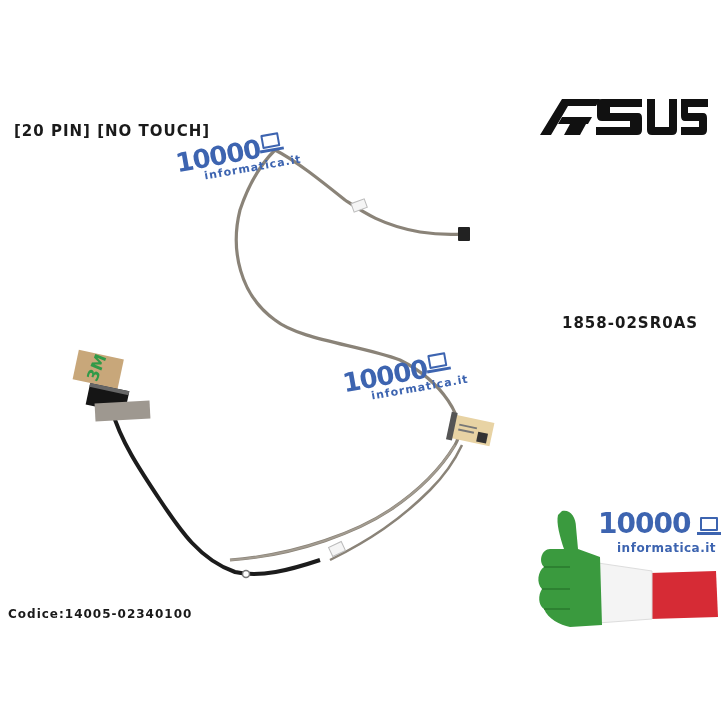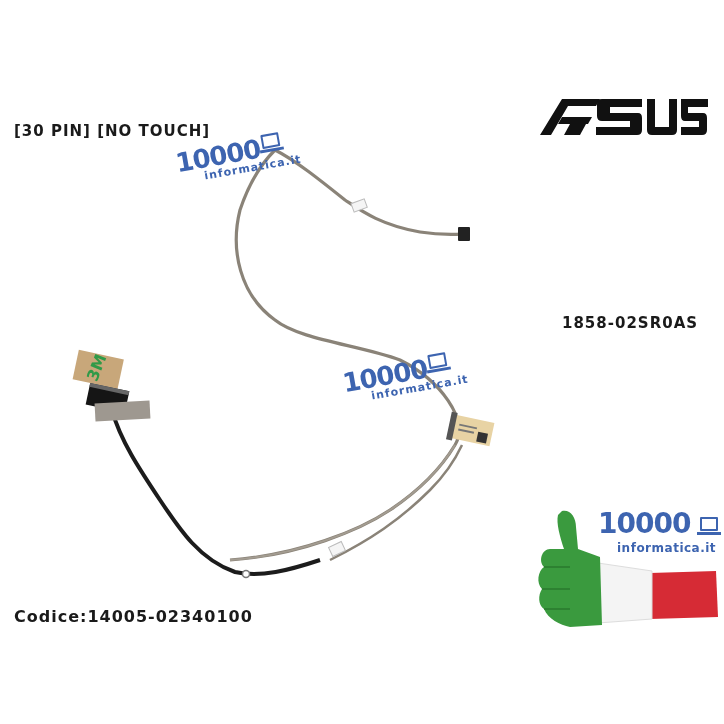--- a/index.html
+++ b/index.html
@@ -1,40 +1,40 @@
 <!DOCTYPE html>
 <html><head>
 <meta charset="utf-8">
 <style>
   html, body { margin: 0; padding: 0; background: #ffffff; }
   body { width: 724px; height: 724px; position: relative; overflow: hidden; font-family: "DejaVu Sans", "Liberation Sans", sans-serif; }
   .label { position: absolute; color: #1a1a1a; font-weight: bold; letter-spacing: 1px; white-space: nowrap; }
   #spec-label { left: 14px; top: 122px; font-size: 15px; }
   #part-number { left: 562px; top: 314px; font-size: 15px; }
-  #codice { left: 14px; top: 607px; font-size: 16px; }
+  #codice { left: 8px; top: 607px; font-size: 12px; }
   #brand-logo { position: absolute; left: 540px; top: 95px; width: 168px; height: 44px; }
   #cable-svg { position: absolute; left: 0; top: 0; width: 724px; height: 724px; }
   .watermark { position: absolute; color: #3d64b0; font-weight: bold; transform-origin: left bottom; }
   .watermark .big { font-size: 26px; letter-spacing: -1px; font-family: "DejaVu Sans", sans-serif; }
   .watermark .small { font-size: 11px; font-weight: bold; letter-spacing: 1px; display: block; margin-left: 26px; margin-top: -4px; }
   .laptop { display: inline-block; width: 14px; height: 10px; border: 2px solid #3d64b0; border-radius: 1px; margin-left: 3px; vertical-align: 8px; position: relative; }
   .laptop:after { content: ""; position: absolute; left: -5px; bottom: -6px; width: 24px; height: 3px; background: #3d64b0; }
   #wm1 { left: 180px; top: 148px; transform: rotate(-10deg); }
   #wm2 { left: 347px; top: 368px; transform: rotate(-10deg); }
   #shop-badge { position: absolute; left: 530px; top: 505px; width: 194px; height: 130px; }
   #shop-badge .b-big { position: absolute; left: 68px; top: 2px; font-size: 28px; font-weight: bold; color: #3d64b0; letter-spacing: -1px; }
   #shop-badge .b-small { position: absolute; left: 87px; top: 36px; font-size: 12px; font-weight: bold; color: #3d64b0; letter-spacing: 0.5px; }
   #shop-badge .laptop { position: absolute; left: 167px; top: 12px; }
 </style>
 </head>
 <body>
 
 <div id="page">
 
-  <div id="spec-label" class="label">[30 PIN] [NO TOUCH]</div>
+  <div id="spec-label" class="label">[20 PIN] [NO TOUCH]</div>
 
   <svg id="brand-logo" viewBox="0 0 168 44">
     <g fill="#111">
       <polygon points="0,40 22,4 60,4 56,11 28,11 28,11 11,40"></polygon>
       <polygon points="22,22 52,22 48,29 18,29"></polygon>
       <polygon points="30,29 46,29 40,40 24,40"></polygon>
       <path d="M62,4 h40 v8 h-32 v6 h28 q4,0 4,5 v12 q0,5 -5,5 h-41 v-8 h34 v-6 h-28 q-5,0 -5,-5 v-12 q0,-5 5,-5z"></path>
       <path d="M107,4 h8 v28 h14 v-28 h8 v31 q0,5 -5,5 h-20 q-5,0 -5,-5z"></path>
       <path d="M141,4 h27 v8 h-20 v6 h15 q4,0 4,5 v12 q0,5 -5,5 h-21 v-8 h18 v-6 h-14 q-4,0 -4,-5 v-12 q0,-5 0,-5z"></path>
     </g>

